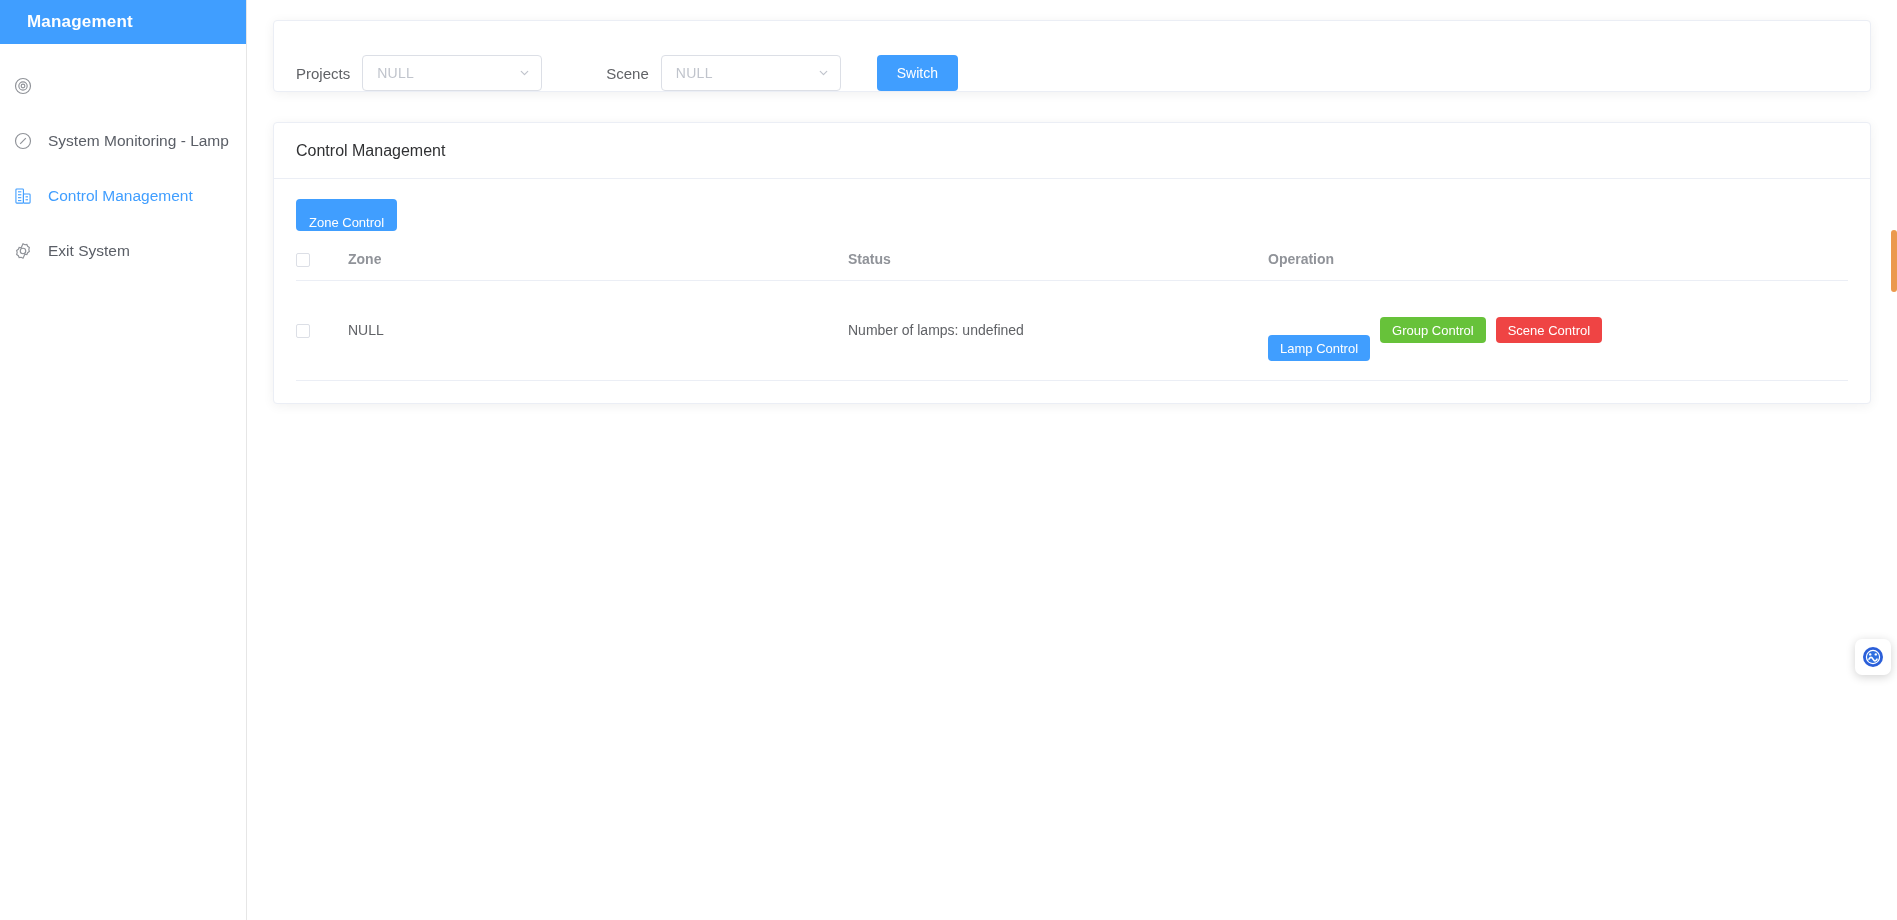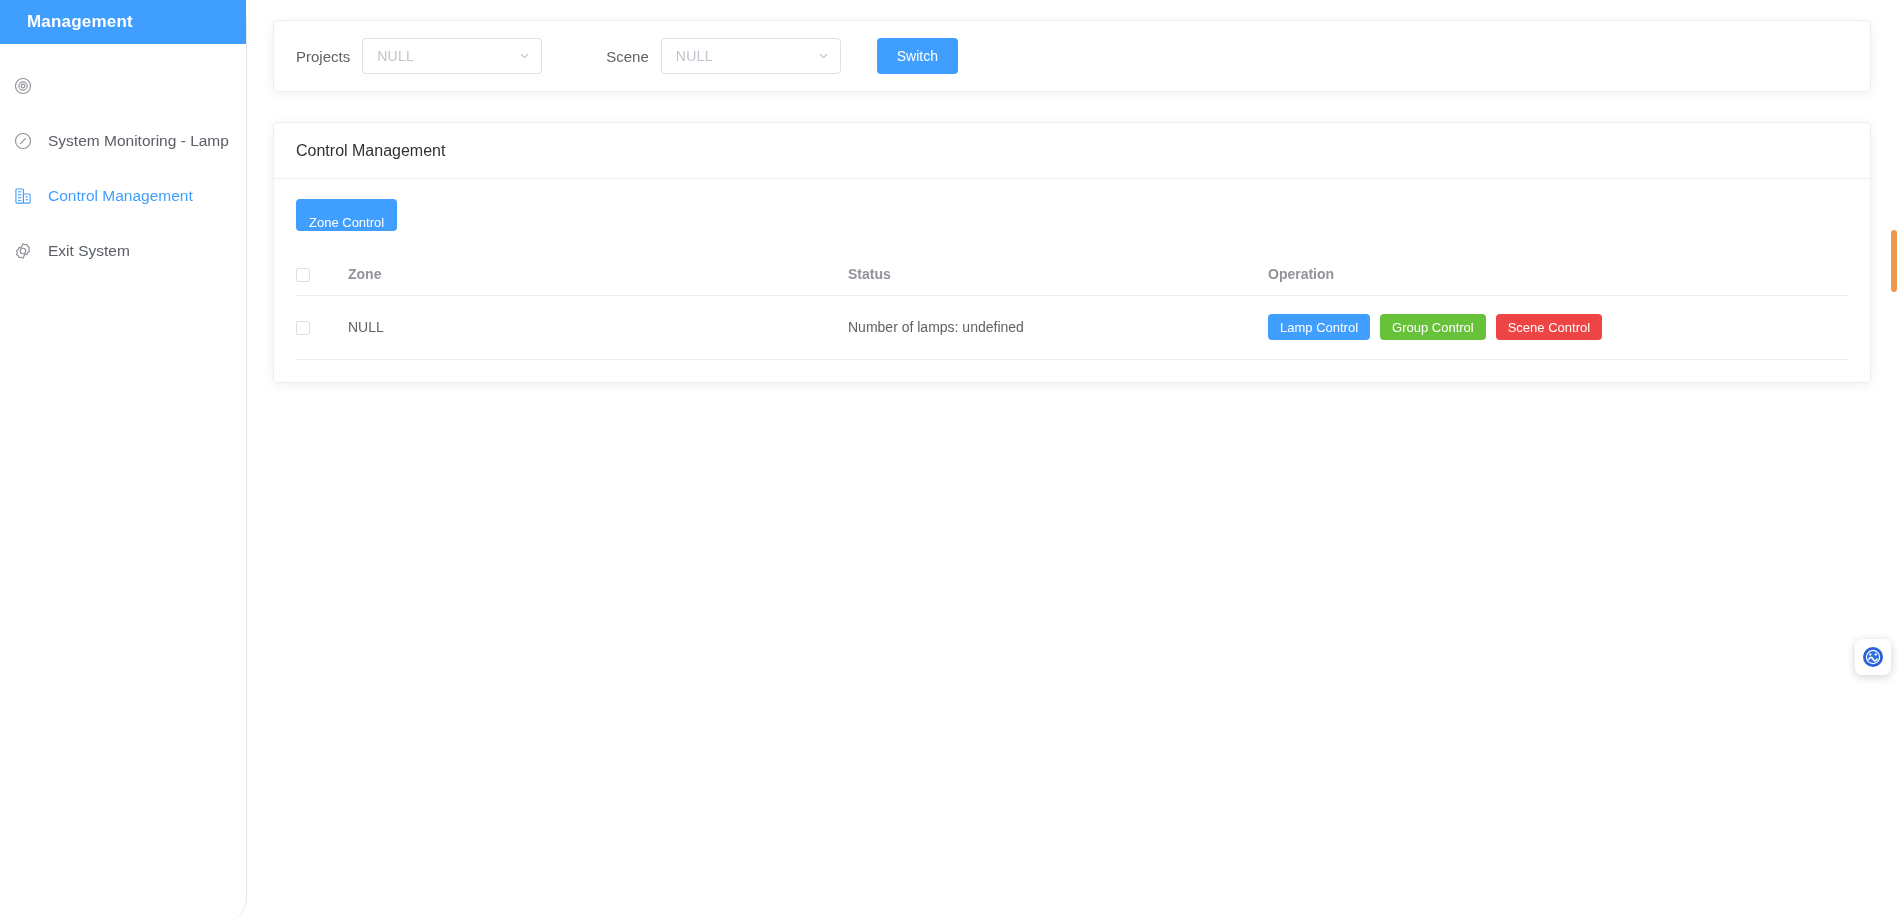--- a/index.html
+++ b/index.html
@@ -14,21 +14,20 @@
   .app { display: flex; width: 1897px; height: 920px; position: relative; }
 
   
   .sidebar {
     width: 247px;
     min-width: 247px;
     height: 920px;
     background: #ffffff;
     border-right: 1px solid #e6e6e6;
     position: relative;
-    border-radius: 21px;
   }
   .sidebar-header {
     height: 44px;
     background: #409EFF;
     color: #ffffff;
     display: flex;
     align-items: center;
     padding-left: 27px;
     font-size: 17px;
     font-weight: bold;
@@ -72,21 +71,21 @@
     border: 1px solid #ebeef5;
     border-radius: 4px;
     box-shadow: 0 2px 12px 0 rgba(0,0,0,.06);
   }
 
   
   .filter-card {
     padding: 0 22px;
     height: 72px;
     display: flex;
-    align-items: center;
+    align-items: flex-end;
     margin-bottom: 30px;
   }
   .field-group { display: flex; align-items: center; }
   .field-label {
     font-size: 15px;
     color: #606266;
     margin-right: 12px;
     white-space: nowrap;
   }
   .select-box {
@@ -145,21 +144,21 @@
     font-size: 16px;
     color: #303133;
   }
   .panel-body { padding: 20px 22px 22px 22px; }
 
   .btn-zone {
     background: #409EFF;
     font-size: 13px;
     height: 28px;
     padding: 16px 13px;
-    margin-bottom: 24px;
+    margin-bottom: 9px;
   }
 
   
   table.tbl {
     width: 100%;
     border-collapse: collapse;
     table-layout: fixed;
   }
   table.tbl th {
     text-align: left;
@@ -187,21 +186,21 @@
     cursor: pointer;
     vertical-align: middle;
   }
   .ops { display: flex; align-items: center; gap: 10px; }
   .btn-op {
     font-size: 13px;
     height: 26px;
     padding: 0 12px;
     border-radius: 4px;
   }
-  .btn-lamp  { background: #409EFF; }
+  .btn-lamp  { background: #409EFF; margin-top: 36px; }
   .btn-group { background: #67C23A; }
   .btn-scene { background: #ef4444; }
 
   
   .float-widget {
     position: absolute;
     right: 6px;
     bottom: 245px;
     width: 36px; height: 36px;
     background: #ffffff;

